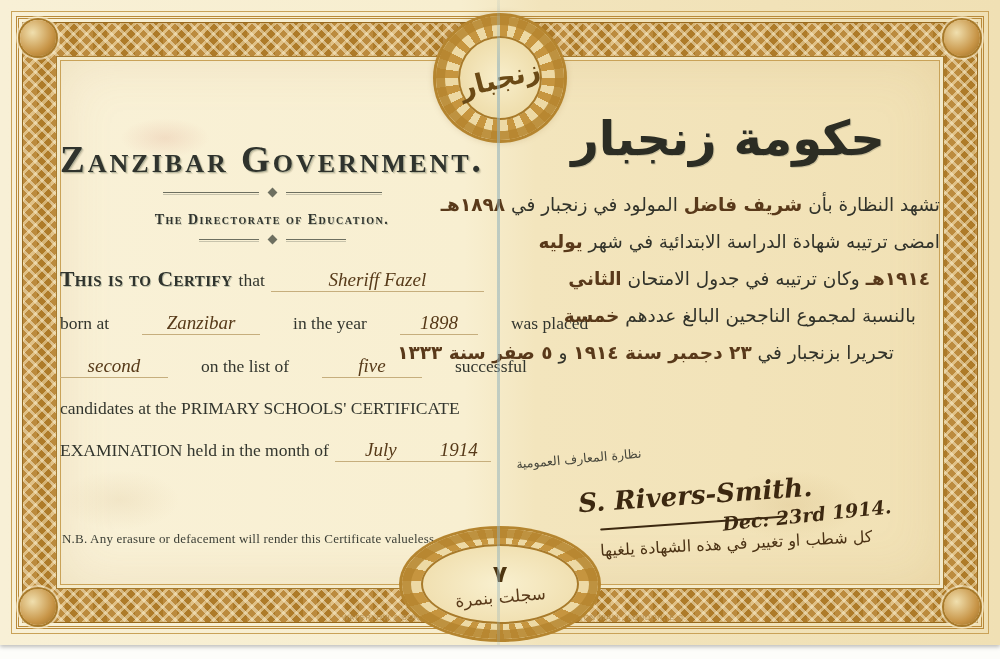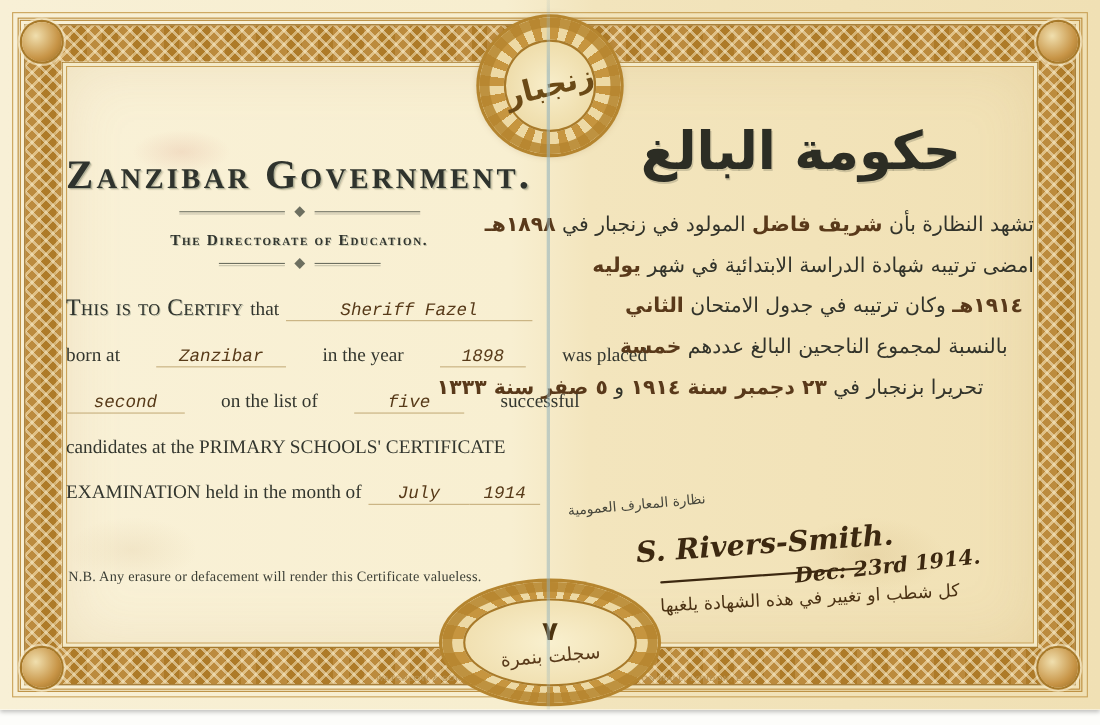--- a/index.html
+++ b/index.html
@@ -61,42 +61,42 @@
   
   .stain { position:absolute; border-radius:50%; pointer-events:none; }
   .stain.s1 { left:120px; top:118px; width:90px; height:40px;
       background:radial-gradient(rgba(205,120,100,.16), rgba(205,120,100,0) 70%); }
   .stain.s2 { left:720px; top:470px; width:140px; height:70px;
       background:radial-gradient(rgba(180,140,70,.14), rgba(180,140,70,0) 70%); }
   .stain.s3 { left:60px; top:470px; width:120px; height:60px;
       background:radial-gradient(rgba(190,150,90,.12), rgba(190,150,90,0) 70%); }
 
   
-  .page { position:absolute; top:56px; bottom:71px; z-index:10; }
+  .page { position:absolute; top:56px; bottom:56px; z-index:10; }
   .page-left  { left:60px;  width:424px; }
   .page-right { left:516px; width:424px; direction:rtl; }
 
   
   .title { margin-top:82px; text-align:center; font-variant:small-caps; font-weight:bold;
       font-size:37px; letter-spacing:3px; color:#2f332d;
       text-shadow:1px 1px 0 rgba(125,135,115,.45), 2px 2px 1px rgba(170,160,130,.35); }
   .divider { display:flex; align-items:center; justify-content:center; margin:8px auto 0; }
   .divider .dline { height:1px; background:#6d6f60; width:96px; box-shadow:0 2px 0 rgba(109,111,96,.35); }
   .divider .ddiamond { width:7px; height:7px; background:#6d6f60; transform:rotate(45deg); margin:0 10px; }
   .divider.small .dline { width:60px; }
   .subtitle { margin-top:16px; text-align:center; font-variant:small-caps; font-weight:bold;
       font-size:14px; letter-spacing:1.5px; color:#30342e;
       text-shadow:1px 1px 0 rgba(130,140,120,.4); }
   .body { margin-top:24px; font-size:17.5px; color:#33362e; }
   .bline { display:flex; align-items:baseline; margin-top:20px; white-space:nowrap; }
   .bline.first { margin-top:0; }
-  .lead { font-variant:small-caps; font-weight:normal; font-size:21.5px; letter-spacing:.5px;
+  .lead { font-variant:small-caps; font-weight:bold; font-size:21.5px; letter-spacing:.5px;
       color:#2f332d; text-shadow:1px 1px 0 rgba(125,135,115,.45); }
   .gap { width:6px; flex:0 0 auto; }
-  .hw { font-family:Liberation Mono, monospace; font-style:italic; color:#573a19; font-size:16px; }
+  .hw { font-family:Liberation Serif, serif; font-style:italic; color:#573a19; font-size:19px; }
   .fill { border-bottom:1px solid #c6ae7d; text-align:center; padding:0 6px; }
   .grow { flex:1 1 auto; }
   .spread { justify-content:space-between;gap:33px; }
   .nb { position:absolute; left:2px; bottom:42px; font-size:13px; color:#3b3e35; letter-spacing:.2px; }
 
   
   .calli { margin-top:54px; text-align:center; font-family:"DejaVu Sans", sans-serif;
       font-weight:bold; font-size:48px; color:#2c2d24; letter-spacing:-1px;
       text-shadow:1px 1px 0 rgba(90,90,70,.25); }
   .ar-sub { margin-top:14px; text-align:center; font-family:"DejaVu Sans", sans-serif;
@@ -186,21 +186,21 @@
         <span class="gap"></span>
         <span class="hw fill" style="min-width:92px">July</span>
         <span class="hw fill" style="min-width:64px">1914</span>
       </div>
     </div>
 
     <div class="nb">N.B. Any erasure or defacement will render this Certificate valueless.</div>
   </div>
 
   <div class="page page-right">
-    <div class="calli">حكومة البالغ</div>
+    <div class="calli">حكومة زنجبار</div>
 
     <div class="ar-body">
       <div class="ar-line">
         <span>تشهد النظارة بأن</span>
         <span class="ar-hand">شريف فاضل</span>
         <span>المولود في زنجبار في</span>
         <span class="ar-hand">١٨٩٨هـ</span>
       </div>
       <div class="ar-line">
         <span>امضى ترتيبه شهادة الدراسة الابتدائية في شهر</span>

